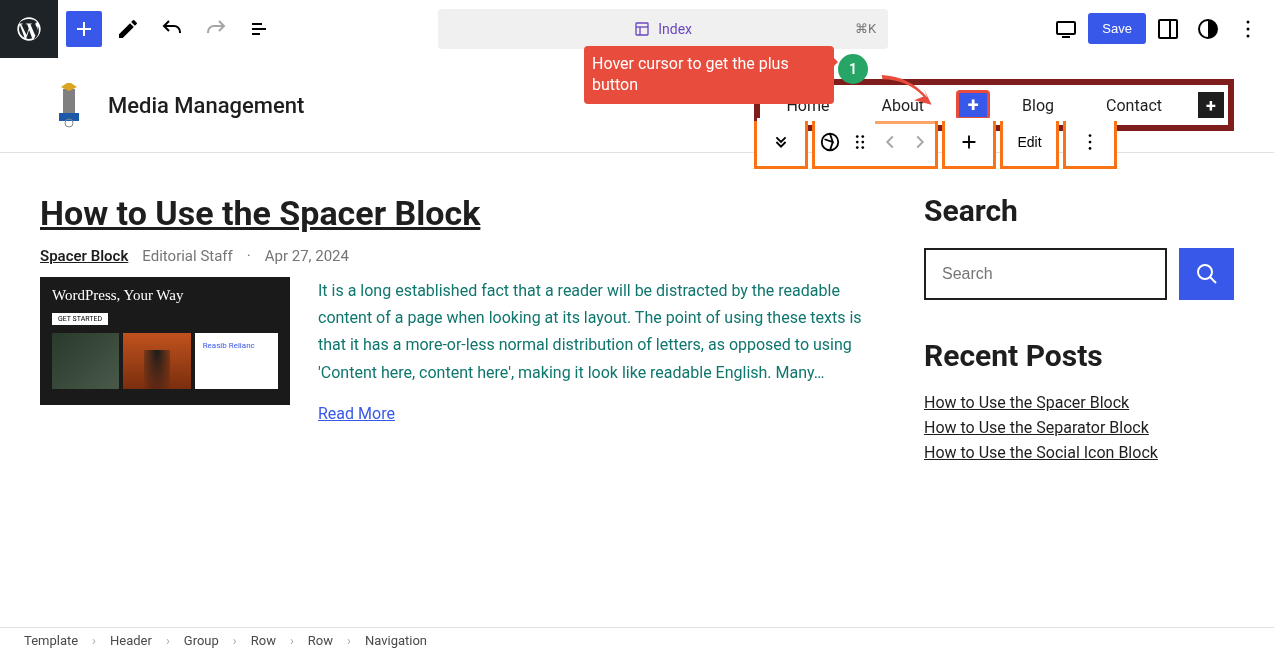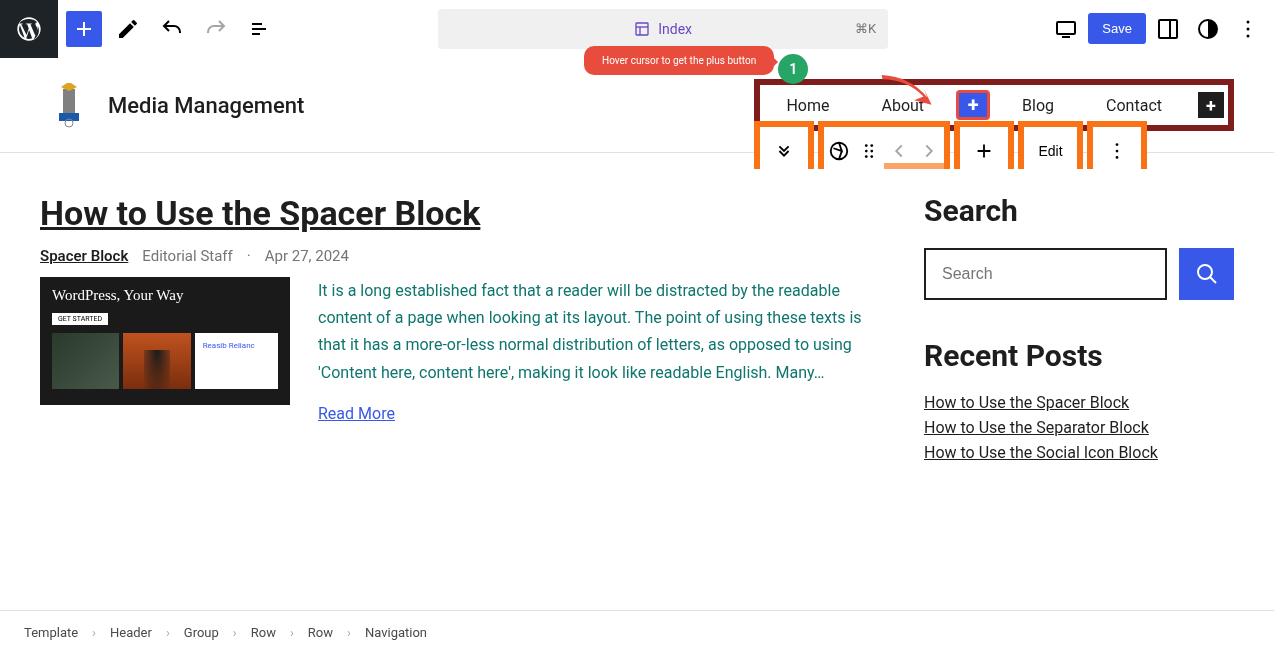--- a/index.html
+++ b/index.html
@@ -13,40 +13,40 @@
 .tool-btn.primary{background:#3858e9;color:#fff}
 .tool-btn svg{width:24px;height:24px}
 .doc-title-wrap{flex:1;display:flex;justify-content:center}
 .doc-title{width:450px;height:40px;background:#f0f0f0;border-radius:4px;display:flex;align-items:center;justify-content:center;gap:8px;position:relative;color:#6b46c1}
 .doc-title .shortcut{position:absolute;right:12px;color:#757575;font-size:13px}
 .save-btn{background:#3858e9;color:#fff;border:none;padding:8px 14px;border-radius:3px;font-size:13px;cursor:pointer}
 .right-tools{display:flex;gap:4px;align-items:center}
 
 
 .annotation{position:absolute;top:46px;left:584px;z-index:50}
-.anno-box{background:#e74c3c;color:#fff;padding:8px 18px;border-radius:10px;font-size:10px;line-height:1.3;max-width:250px;position:relative}
+.anno-box{background:#e74c3c;color:#fff;padding:8px 8px;border-radius:4px;font-size:16px;line-height:1.3;max-width:250px;position:relative}
 .anno-box::after{content:"";position:absolute;right:-10px;top:10px;border:6px solid transparent;border-left-color:#e74c3c}
 .anno-badge{position:absolute;right:-34px;top:8px;width:30px;height:30px;background:#27a567;border-radius:50%;color:#fff;display:flex;align-items:center;justify-content:center;font-weight:600}
 .anno-arrow{position:absolute;top:75px;left:875px;z-index:49;transform:rotate(15deg)}
 .anno-arrow svg{width:70px;height:40px;fill:#e74c3c}
 
 
 .site-header{display:flex;align-items:center;justify-content:space-between;padding:18px 40px;border-bottom:1px solid #e0e0e0}
 .site-brand{display:flex;align-items:center;gap:10px}
 .site-logo{width:58px;height:58px;display:flex;align-items:center;justify-content:center}
 .site-title{font-size:22px;font-weight:500}
 
 .nav-wrap{position:relative}
 .nav-row{display:flex;align-items:center;border:6px solid #7f1d1d;height:52px}
 .nav-item{padding:0 26px;font-size:16px;display:flex;align-items:center;height:100%}
 .nav-plus{width:34px;height:30px;background:#3858e9;display:flex;align-items:center;justify-content:center;color:#fff;font-size:20px;font-weight:700;border:3px solid #e74c3c;border-radius:4px;margin:0 6px}
 .nav-plus-end{width:26px;height:26px;background:#1e1e1e;display:flex;align-items:center;justify-content:center;color:#fff;font-size:18px;font-weight:700;margin-left:10px;margin-right:4px}
 
 .block-toolbar{position:absolute;top:42px;left:0;display:flex;gap:4px}
-.bt-group{display:flex;border:6px solid #f97316;background:#fff;height:48px;align-items:flex-start}
+.bt-group{display:flex;border:3px solid #f97316;background:#fff;height:48px;align-items:flex-end}
 .bt-btn{width:48px;height:48px;display:flex;align-items:center;justify-content:center;background:#fff;border:none;cursor:pointer;font-size:14px}
 .bt-btn.narrow{width:30px}
 .bt-btn svg{width:22px;height:22px}
 .bt-edit{padding:0 14px;width:auto}
 
 
 .content{display:flex;padding:40px;gap:60px}
 .main{flex:1}
 .post-title{font-size:34px;font-weight:700;text-decoration:underline;margin-bottom:14px}
 .post-meta{display:flex;gap:14px;align-items:flex-end;color:#757575;margin-bottom:12px;font-size:15px}
@@ -69,21 +69,21 @@
 .sb-heading{font-size:30px;font-weight:700;margin-bottom:20px}
 .search-row{display:flex;gap:12px}
 .search-input{flex:1;border:2px solid #1e1e1e;height:52px;padding:0 16px;font-size:16px}
 .search-btn{width:78px;height:52px;background:#3858e9;border:none;display:flex;align-items:center;justify-content:center;cursor:pointer}
 .search-btn svg{width:24px;height:24px;stroke:#fff;fill:none;stroke-width:2}
 .recent-list{list-style:none}
 .recent-list li{margin-bottom:6px}
 .recent-list a{color:#1e1e1e;text-decoration:underline;font-size:16px}
 
 
-.breadcrumb{position:absolute;bottom:0;left:0;right:0;height:43px;background:#fff;border-top:1px solid #e0e0e0;display:flex;align-items:center;padding:12px 24px;gap:14px;font-size:13px;color:#4a4a4a}
+.breadcrumb{position:absolute;bottom:0;left:0;right:0;height:26px;background:#fff;border-top:1px solid #e0e0e0;display:flex;align-items:center;padding:12px 24px;gap:14px;font-size:13px;color:#4a4a4a}
 .breadcrumb .sep{color:#aaa}
 </style>
 </head>
 <body>
 
 <div class="top-toolbar">
   <div class="wp-logo">
     <svg viewBox="0 0 24 24">
         <path d="M12 2C6.5 2 2 6.5 2 12s4.5 10 10 10 10-4.5 10-10S17.5 2 12 2zM3.5 12c0-1.2.3-2.4.7-3.4l4 11C5.5 18 3.5 15.2 3.5 12zm8.5 8.5c-.8 0-1.6-.1-2.4-.3l2.5-7.4 2.6 7.2c-.9.3-1.8.5-2.7.5zm1.2-12.5c.5 0 1-.1 1-.1.5 0 .4-.7 0-.7 0 0-1.4.1-2.3.1-.8 0-2.2-.1-2.2-.1-.5 0-.5.7-.1.7 0 0 .4.1.9.1l1.3 3.6-1.9 5.6L5.3 8c.5 0 1-.1 1-.1.5 0 .4-.7 0-.7 0 0-1.4.1-2.3.1h-.4C5.1 5 8.3 3.5 12 3.5c2.7 0 5.2 1 7 2.7h-.1c-.8 0-1.4.7-1.4 1.5 0 .7.4 1.3.8 2 .3.6.7 1.3.7 2.4 0 .7-.3 1.6-.7 2.7L17.5 18l-4.3-10zm6.3 1.5c.6 1.2 1 2.6 1 4 0 3.1-1.7 5.8-4.2 7.3l2.6-7.5c.5-1.2.6-2.2.6-3v-.8z"></path>
       </svg>

